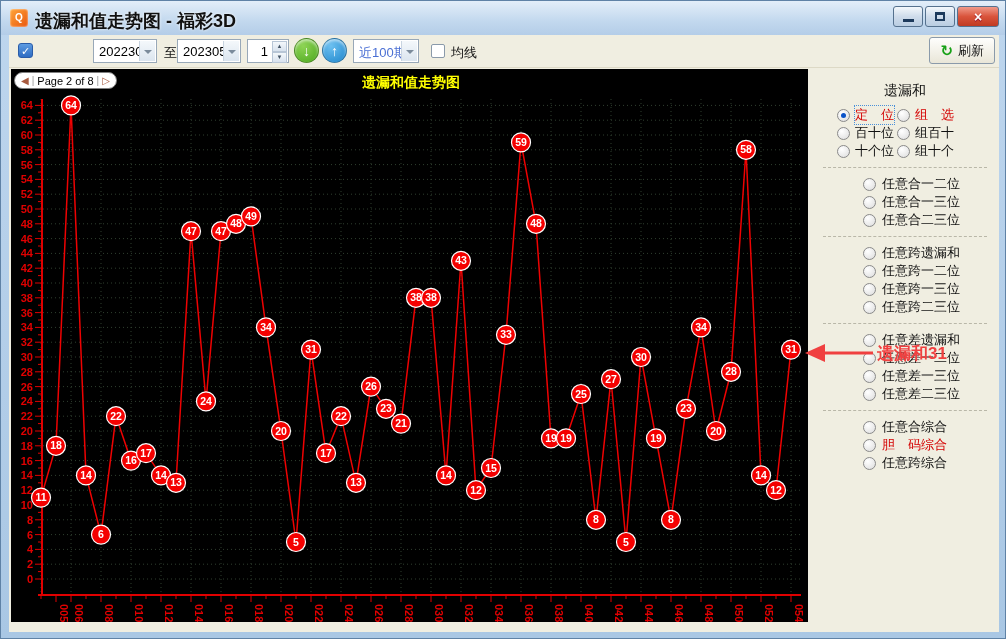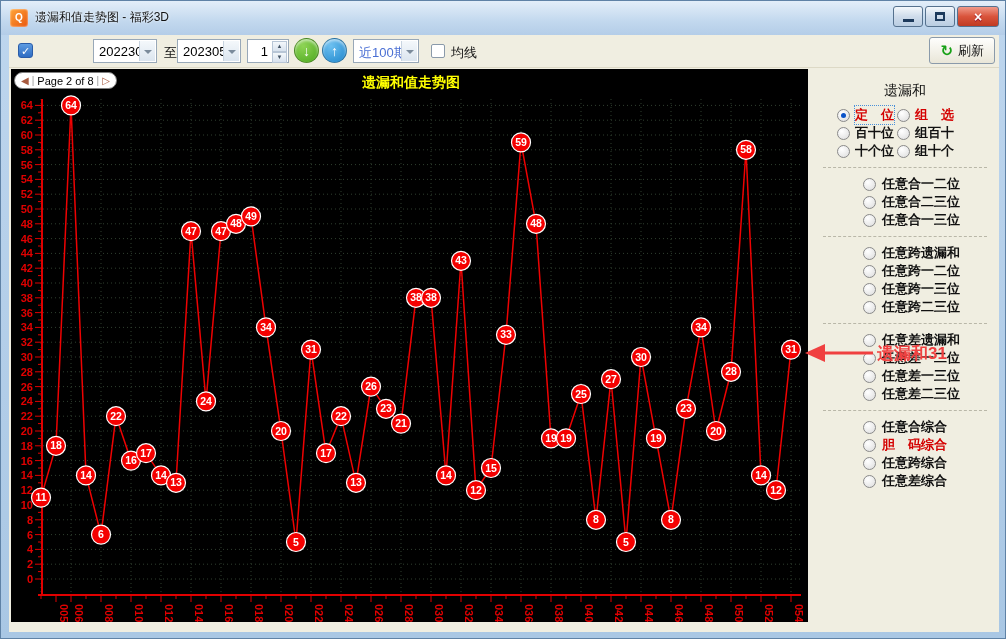--- a/index.html
+++ b/index.html
@@ -5,21 +5,21 @@
   html,body{margin:0;padding:0;background:#777;}
   *{box-sizing:border-box;font-family:"Liberation Sans","DejaVu Sans",sans-serif;}
   .win{position:relative;width:1006px;height:639px;background:linear-gradient(#bed6ee,#a9c7e4);
        border:1px solid #5f82a6;overflow:hidden;}
   
   .titlebar{position:absolute;left:0;top:0;width:1006px;height:34px;
     background:linear-gradient(#e3eef9,#c2d8ee 60%,#b4cde8);}
   .app-icon{position:absolute;left:9px;top:8px;width:18px;height:18px;border-radius:3px;
     background:linear-gradient(135deg,#ffa63a,#e8560e);color:#fff;font-size:10px;font-weight:bold;
     text-align:center;line-height:18px;box-shadow:inset 0 0 2px #fff;}
-  .wtitle{position:absolute;left:34px;top:8px;font-size:12px;color:#111;text-shadow:0 0 3px #fff;}
+  .wtitle{position:absolute;left:34px;top:8px;font-size:18px;color:#111;text-shadow:0 0 3px #fff;font-weight:bold;}
   .winbtns{position:absolute;right:8px;top:5px;display:flex;}
   .wb{width:30px;height:21px;border:1px solid #55718e;border-radius:3px;margin-left:2px;
      display:flex;align-items:center;justify-content:center;
      background:linear-gradient(#f4f8fc,#cfdceb 50%,#b9cde2);}
   .wb.close{width:42px;background:linear-gradient(#f09a8a,#d9543c 50%,#c03a22);color:#fff;
      font-size:14px;font-weight:bold;text-shadow:0 1px 1px #802;}
   .glyph-min{width:11px;height:3px;background:#1d3a5c;margin-top:8px;}
   .glyph-max{width:10px;height:9px;border:2px solid #1d3a5c;border-top-width:3px;}
   
   .client{position:absolute;left:8px;top:34px;width:990px;height:597px;background:#f0eee1;}
@@ -53,21 +53,21 @@
   
   .chart-panel{position:absolute;left:10px;top:68px;width:797px;height:553px;background:#000;}
   .pager{position:absolute;left:3px;top:3px;height:17px;border-radius:9px;background:#fff;
     border:1px solid #808080;display:flex;align-items:center;padding:0 6px;font-size:11px;gap:3px;z-index:5;}
   .pager .arr{color:#a85b40;font-size:10px;line-height:10px;}
   .pager .bar{color:#999;font-size:10px;}
   
   .side-panel{position:absolute;left:812px;top:68px;width:184px;height:553px;background:#f0eee1;
     font-size:13px;color:#111;}
   .panel-title{text-align:center;padding-top:13px;font-size:14px;color:#111;}
-  .rgroup{margin-top:6px;font-weight:bold;}
+  .rgroup{margin-top:6px;}
   .rrow{display:flex;height:18px;align-items:center;}
   .rrow .half{display:flex;align-items:center;gap:5px;}
   .rrow .h1{width:84px;padding-left:24px;}
   .rrow .h2{padding-left:0;}
   .radio{width:13px;height:13px;border-radius:50%;border:1px solid #8a8a8a;
     background:radial-gradient(circle at 35% 30%,#fff,#dcdcdc);position:relative;flex:0 0 13px;}
   .radio.sel::after{content:"";position:absolute;left:3px;top:3px;width:5px;height:5px;border-radius:50%;
     background:#0a52c8;}
   .rlabel{white-space:nowrap;}
   .rlabel.red{color:#d40000;}
@@ -633,27 +633,27 @@
         <div class="rgroup single">
           <div class="rrow">
             <span class="half ">
               <span class="radio"></span>
               <span class="rlabel">任意合一二位</span>
             </span>
           </div>
           <div class="rrow">
             <span class="half ">
               <span class="radio"></span>
+              <span class="rlabel">任意合一三位</span>
+            </span>
+          </div>
+          <div class="rrow">
+            <span class="half ">
+              <span class="radio"></span>
               <span class="rlabel">任意合二三位</span>
-            </span>
-          </div>
-          <div class="rrow">
-            <span class="half ">
-              <span class="radio"></span>
-              <span class="rlabel">任意合一三位</span>
             </span>
           </div>
         </div>
         <div class="divider"></div>
         <div class="rgroup single">
           <div class="rrow">
             <span class="half ">
               <span class="radio"></span>
               <span class="rlabel">任意跨遗漏和</span>
             </span>
@@ -715,26 +715,20 @@
           <div class="rrow">
             <span class="half ">
               <span class="radio"></span>
               <span class="rlabel red">胆　码综合</span>
             </span>
           </div>
           <div class="rrow">
             <span class="half ">
               <span class="radio"></span>
               <span class="rlabel">任意跨综合</span>
-            </span>
-          </div>
-          <div class="rrow">
-            <span class="half ">
-              <span class="radio"></span>
-              <span class="rlabel">任意差综合</span>
             </span>
           </div>
         </div>
       </div>
   </div>
 
   <svg class="annotation" id="annotation-svg">
       <polygon points="26,16 46,7 46,25" fill="#f04040"></polygon>
       <line x1="44" y1="16" x2="94" y2="16" stroke="#f04040" stroke-width="3"></line>
       <text x="98" y="22" fill="#f04040" font-size="17" font-weight="bold">遗漏和31</text>

